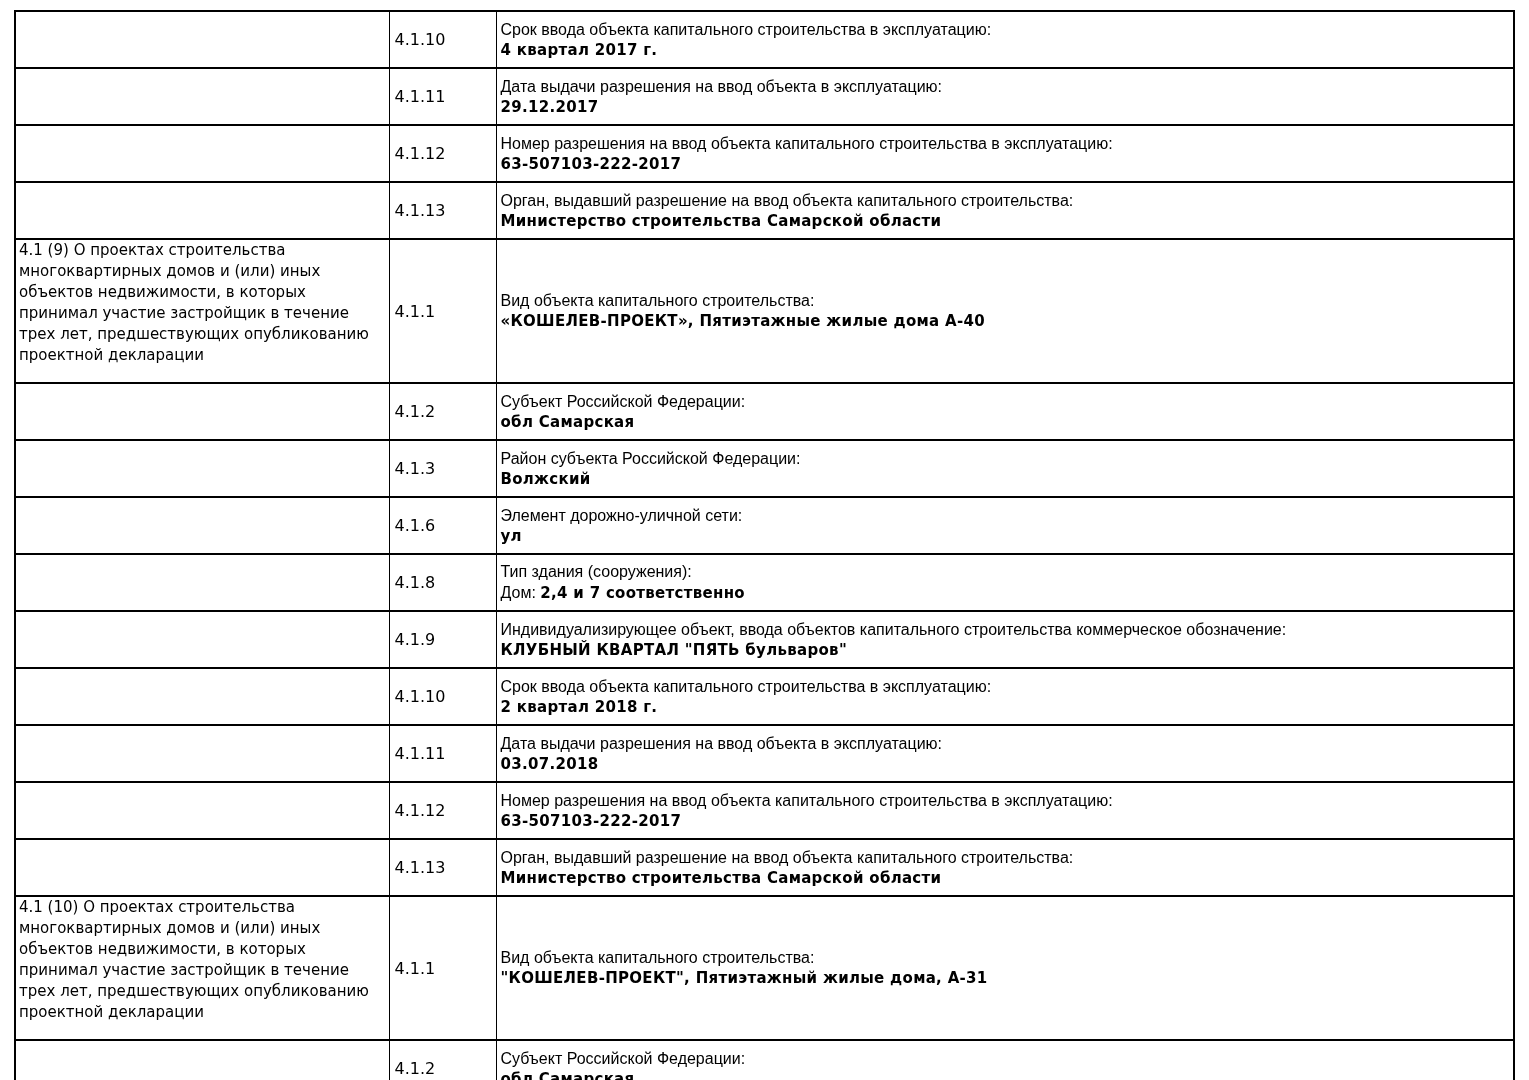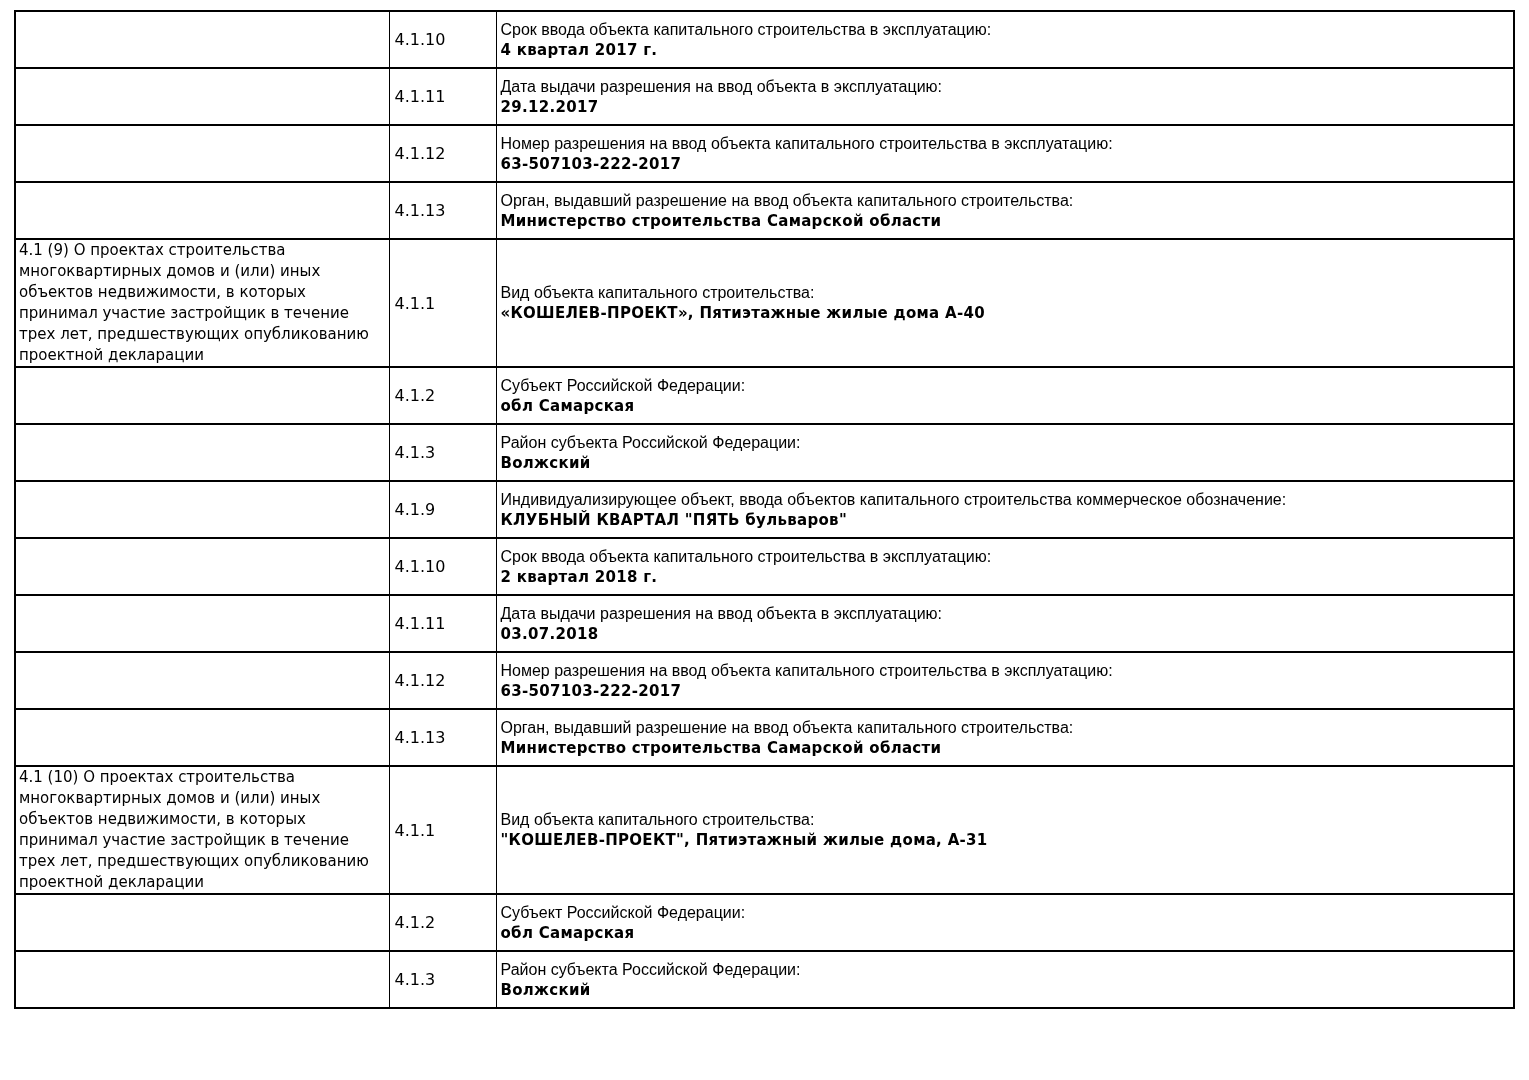--- a/index.html
+++ b/index.html
@@ -26,21 +26,21 @@
     vertical-align: middle;
     overflow: hidden;
     color: #000;
   }
   tr.std  { height: 57px; }
   tr.tall { height: 128px; }
   td.desc {
     font-family: "DejaVu Sans", sans-serif;
     font-size: 15px;
     line-height: 21px;
-    padding: 0 2px 0 3px;
+    padding: 0 2px 16px 3px;
     vertical-align: middle;
   }
   td.num {
     font-family: "DejaVu Sans", sans-serif;
     font-size: 16px;
     padding-left: 5px;
   }
   td.content {
     padding-left: 4px;
   }
@@ -128,20 +128,36 @@
       <tr class="std">
         <td class="desc"></td>
         <td class="num"><span>4.1.3</span></td>
         <td class="content">
           <div class="label">Район субъекта Российской Федерации:</div>
           <div class="valueline"><span class="value">Волжский</span></div>
         </td>
       </tr>
       <tr class="std">
         <td class="desc"></td>
+        <td class="num"><span>4.1.6</span></td>
+        <td class="content">
+          <div class="label">Элемент дорожно-уличной сети:</div>
+          <div class="valueline"><span class="value">ул</span></div>
+        </td>
+      </tr>
+      <tr class="std">
+        <td class="desc"></td>
+        <td class="num"><span>4.1.8</span></td>
+        <td class="content">
+          <div class="label">Тип здания (сооружения):</div>
+          <div class="valueline"><span class="prefix">Дом: </span><span class="value">2,4 и 7 соответственно</span></div>
+        </td>
+      </tr>
+      <tr class="std">
+        <td class="desc"></td>
         <td class="num"><span>4.1.9</span></td>
         <td class="content">
           <div class="label">Индивидуализирующее объект, ввода объектов капитального строительства коммерческое обозначение:</div>
           <div class="valueline"><span class="value">КЛУБНЫЙ КВАРТАЛ "ПЯТЬ бульваров"</span></div>
         </td>
       </tr>
       <tr class="std">
         <td class="desc"></td>
         <td class="num"><span>4.1.10</span></td>
         <td class="content">

